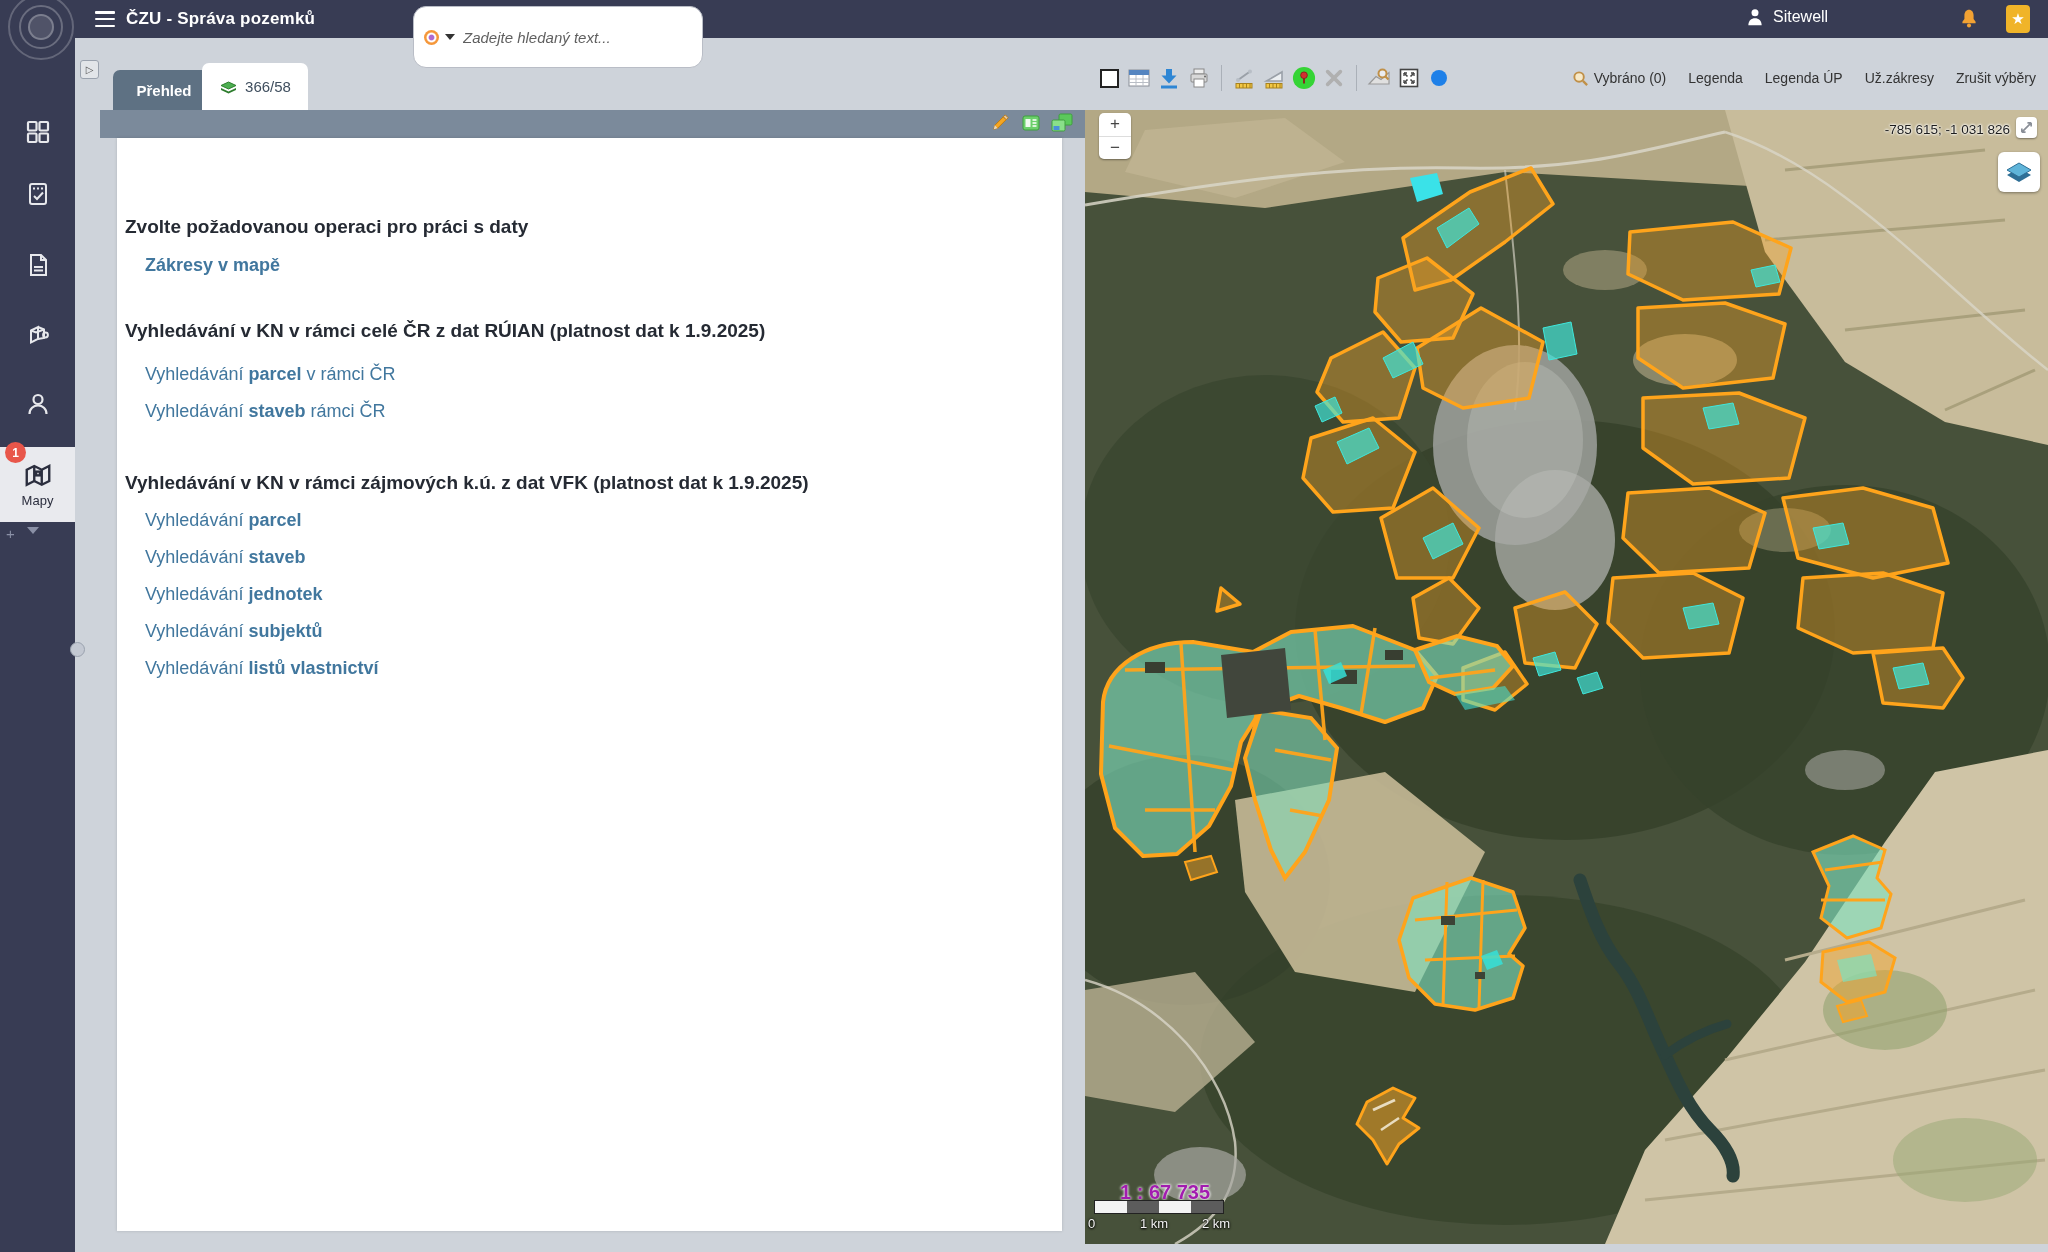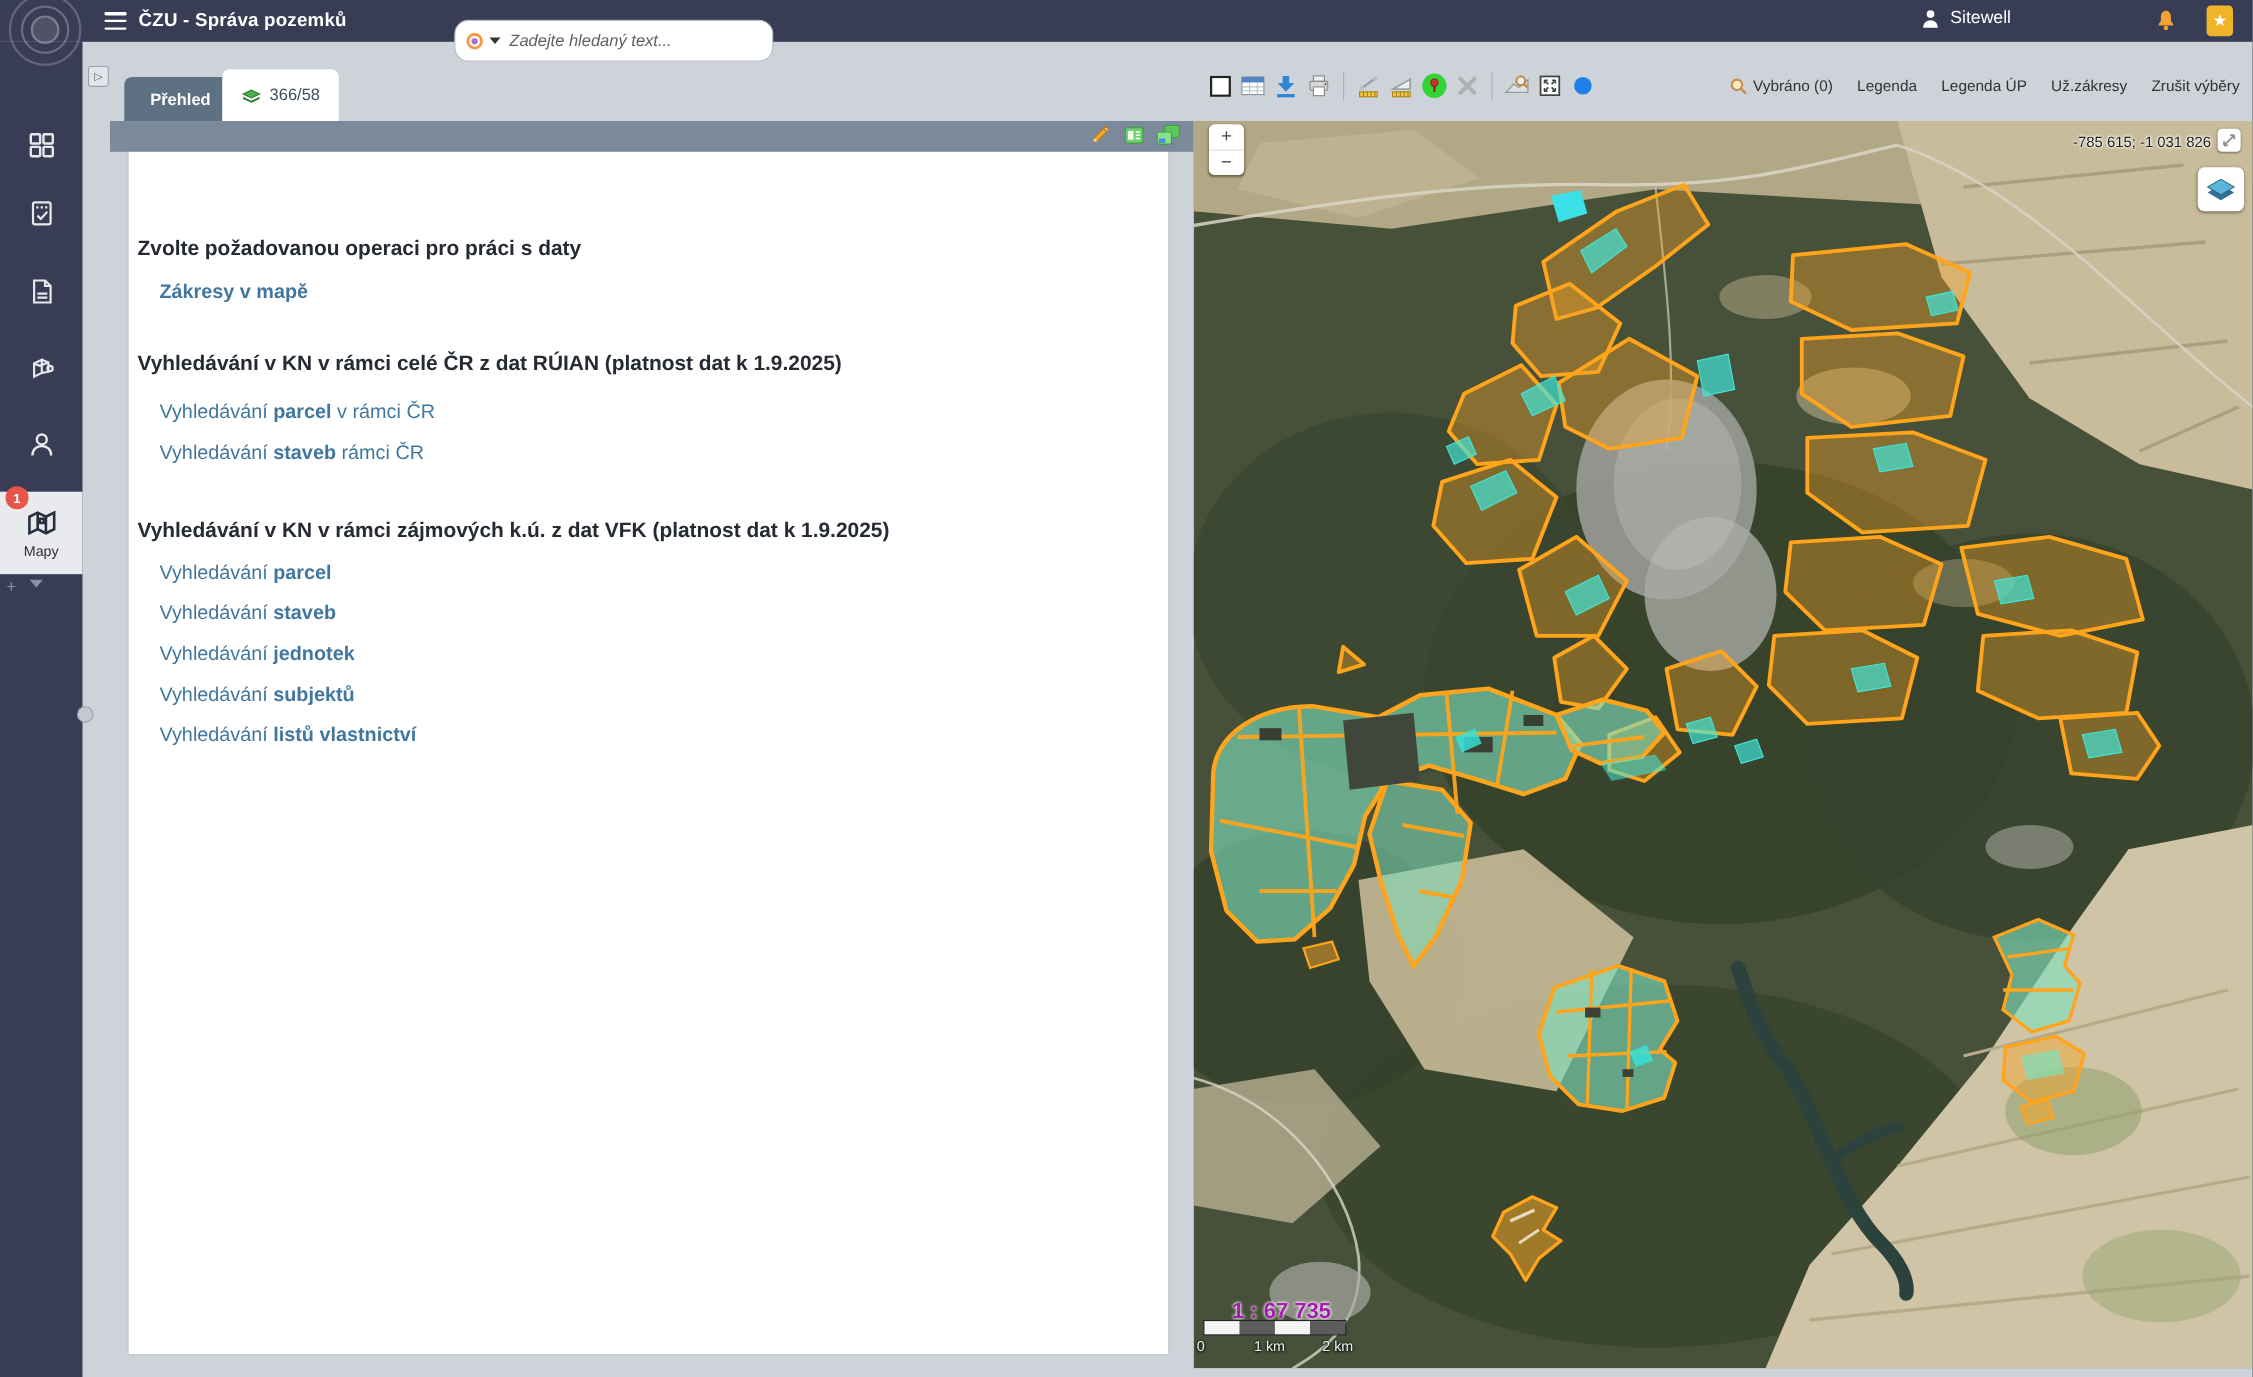--- a/index.html
+++ b/index.html
@@ -8,22 +8,22 @@
   
   .topbar{position:absolute;left:0;top:0;width:2048px;height:38px;background:#383c54;z-index:30;}
   .logo{position:absolute;left:8px;top:-6px;width:62px;height:62px;border-radius:50%;
         border:2px solid rgba(255,255,255,.22);display:flex;align-items:center;justify-content:center;z-index:40;}
   .lring{border-radius:50%;border:2px solid rgba(255,255,255,.25);display:flex;align-items:center;justify-content:center;}
   .r2{width:40px;height:40px;}
   .r3{width:22px;height:22px;background:rgba(255,255,255,.12);}
   .hamburger{position:absolute;left:95px;top:11px;width:20px;height:16px;display:flex;flex-direction:column;justify-content:space-between;cursor:pointer;}
   .hamburger span{display:block;height:2.5px;background:#fff;border-radius:1px;}
   .apptitle{position:absolute;left:126px;top:9px;color:#fff;font-size:17px;font-weight:bold;letter-spacing:.2px;}
-  .searchpill{position:absolute;left:413px;top:18px;width:268px;height:26px;background:#fff;border:1px solid #b9bdc6;
-              border-radius:13px;display:flex;align-items:center;padding:5px 10px;gap:6px;}
+  .searchpill{position:absolute;left:413px;top:6px;width:268px;height:26px;background:#fff;border:1px solid #b9bdc6;
+              border-radius:13px;display:flex;align-items:center;padding:17px 10px;gap:6px;}
   .sdot{width:15px;height:15px;border-radius:50%;
         background:radial-gradient(circle at 50% 50%, #b06ad0 0 22%, #ffffff 32% 40%, #f5973a 52% 78%, #f3c8d8 84% 100%);}
   .scaret{width:0;height:0;border-left:5px solid transparent;border-right:5px solid transparent;border-top:6px solid #333;}
   .sinput{border:none;outline:none;flex:1;font-size:15px;font-style:italic;color:#555;background:transparent;font-family:"Liberation Sans",sans-serif;}
   .sinput::placeholder{color:#444;opacity:.85;}
   .userblk{position:absolute;left:1745px;top:6px;display:flex;align-items:center;gap:8px;color:#fff;font-size:16px;cursor:pointer;}
   .topicon{position:absolute;top:7px;cursor:pointer;}
   .starbadge{position:absolute;left:2006px;top:5px;width:24px;height:28px;background:#f0b429;border-radius:4px;
              color:#fff;font-size:15px;display:flex;align-items:center;justify-content:center;}
   

